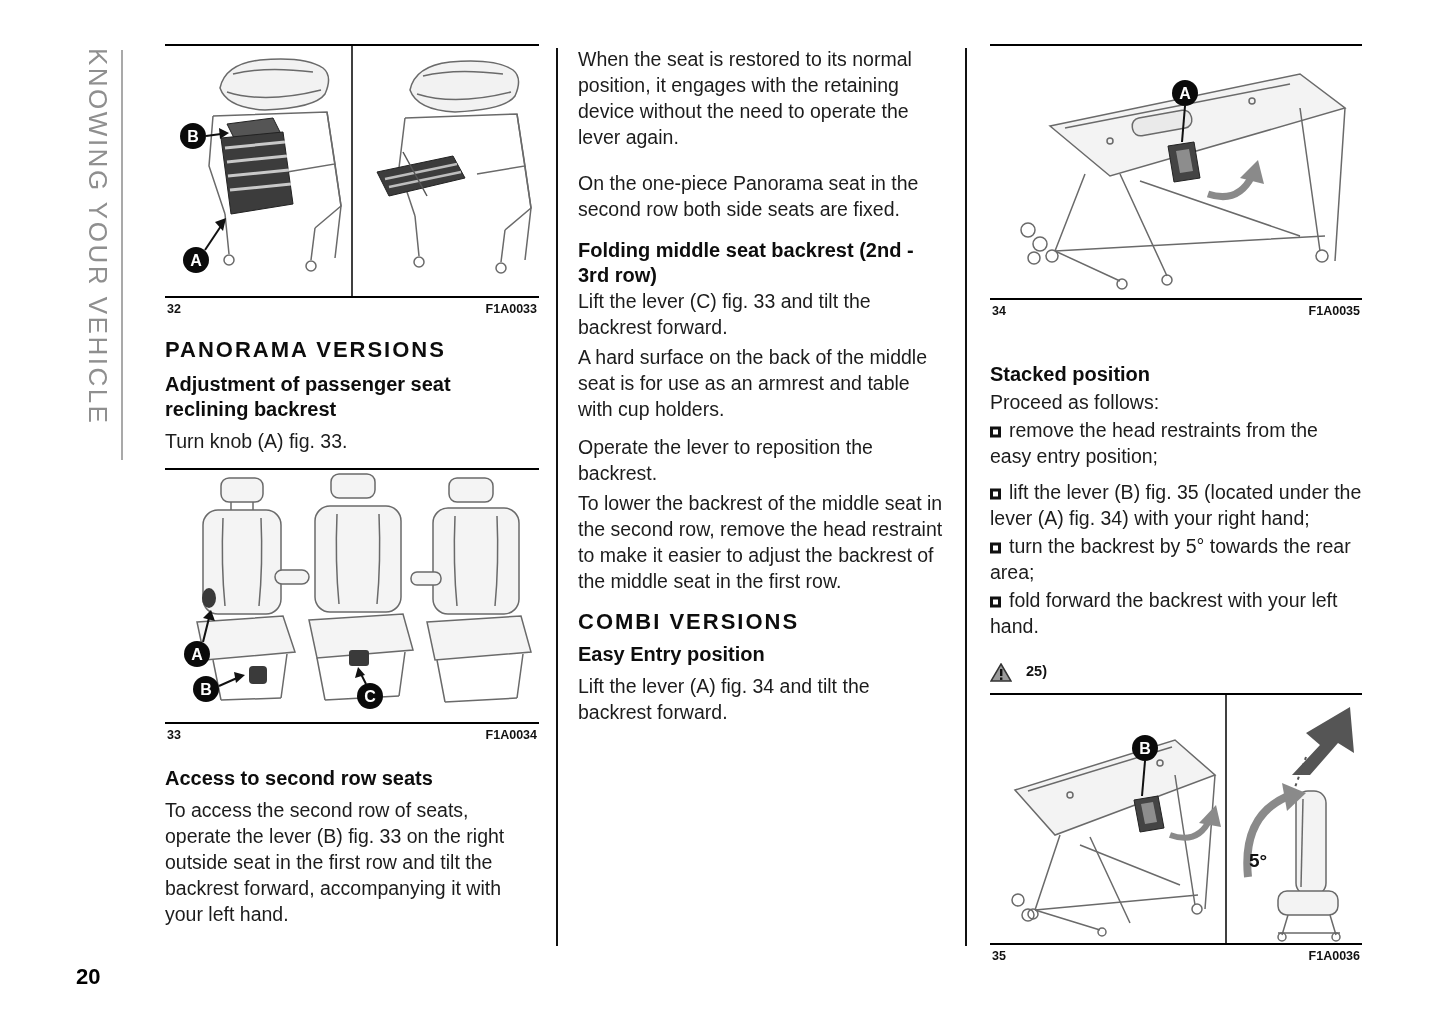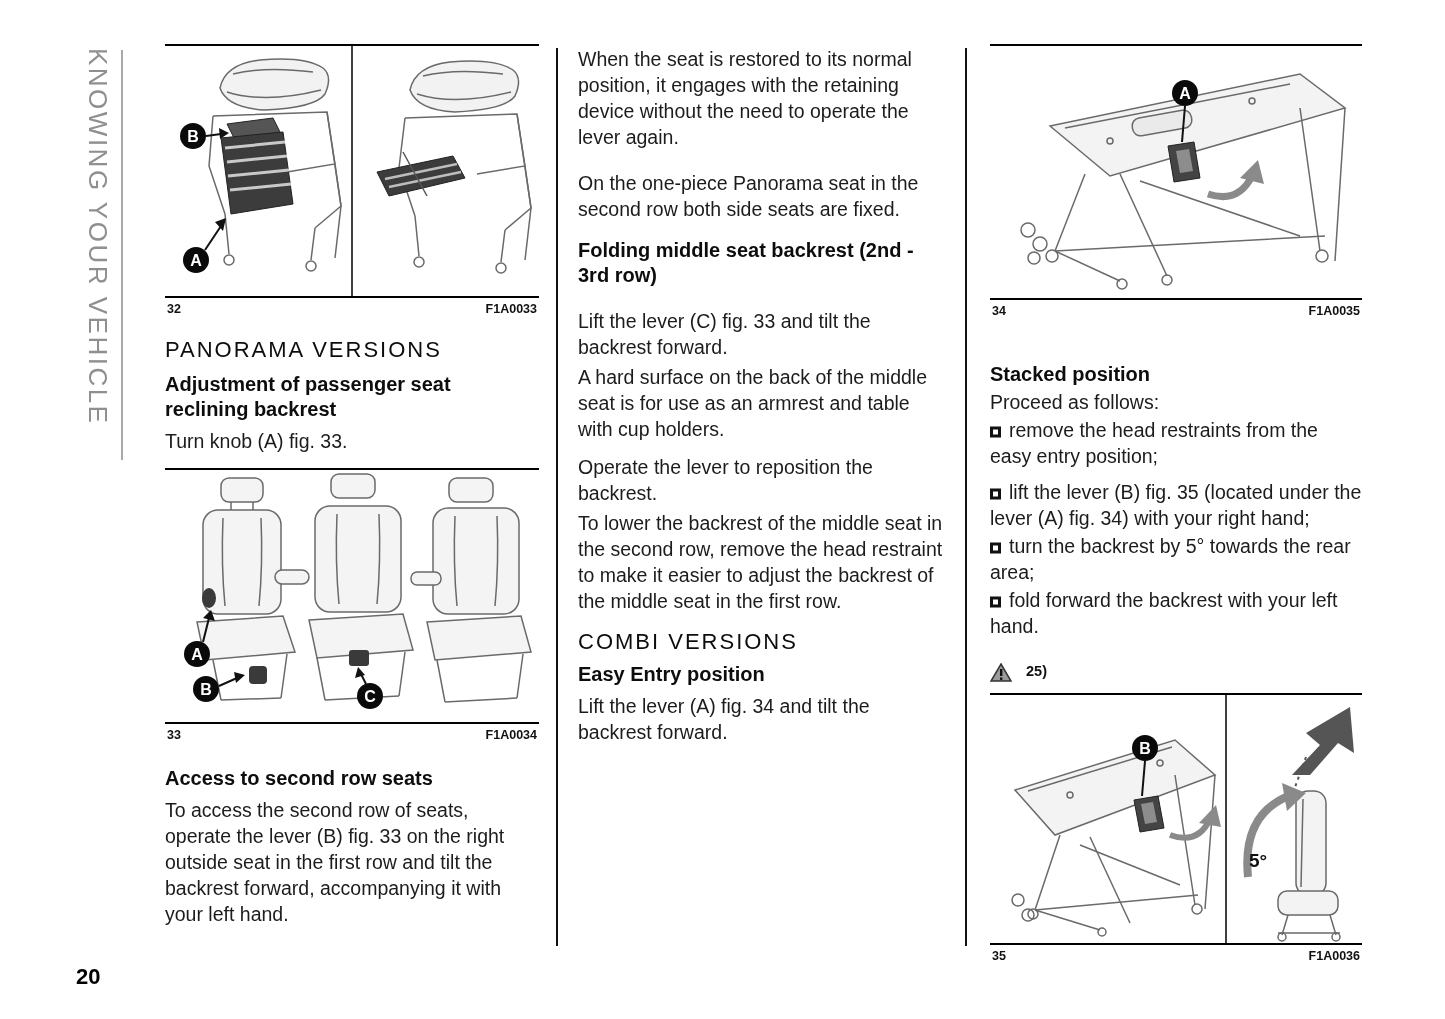--- a/index.html
+++ b/index.html
@@ -20,21 +20,21 @@
 
   .col { position:absolute; }
 
   .figure { width:100%; }
   .fig-rule { height:2px; background:#000; }
   .fig-canvas { display:block; width:100%; background:#fff; }
   .fig-caption { display:flex; justify-content:space-between; font-size:12.5px; font-weight:bold; color:#111; padding:4px 2px 0 2px; }
 
   .body { font-size:19.5px; line-height:26px; color:#1c1c1c; margin-top:6px; }
   .sub  { font-size:20px; line-height:25px; font-weight:bold; color:#0d0d0d; }
-  .versions-head { font-size:22px; line-height:24px; font-weight:normal; letter-spacing:2px; color:#0d0d0d; }
+  .versions-head { font-size:22px; line-height:24px; font-weight:bold; letter-spacing:2px; color:#0d0d0d; }
 
   .bullet .sq {
     display:inline-block; width:11px; height:11px;
     border:3px solid #111; background:#fff;
     margin-right:8px; vertical-align:baseline; transform:translateY(0.5px);
   }
 
   .warning-row { display:flex; align-items:center; gap:14px; margin-top:24px; }
   .warn-ref { font-size:14.5px; font-weight:bold; color:#111; transform:translateY(-2px); }
 
@@ -196,21 +196,21 @@
     </figure>
 
     <h3 class="sub" style="margin-top:24px;">Access to second row seats</h3>
     <p class="body">To access the second row of seats, operate the lever (B) fig. 33 on the right outside seat in the first row and tilt the backrest forward, accompanying it with your left hand.</p>
   </div>
 
   <div class="col" style="left:578px; top:46px; width:370px;">
     <p class="body" style="margin-top:0;">When the seat is restored to its normal position, it engages with the retaining device without the need to operate the lever again.</p>
     <p class="body" style="margin-top:20px;">On the one-piece Panorama seat in the second row both side seats are fixed.</p>
     <h3 class="sub" style="margin-top:16px;">Folding middle seat backrest (2nd - 3rd row)</h3>
-    <p class="body" style="margin-top:20px;">Lift the lever (C) fig. 33 and tilt the backrest forward.</p>
+    <p class="body" style="margin-top:0;">Lift the lever (C) fig. 33 and tilt the backrest forward.</p>
     <p class="body" style="margin-top:4px;">A hard surface on the back of the middle seat is for use as an armrest and table with cup holders.</p>
     <p class="body" style="margin-top:12px;">Operate the lever to reposition the backrest.</p>
     <p class="body" style="margin-top:4px;">To lower the backrest of the middle seat in the second row, remove the head restraint to make it easier to adjust the backrest of the middle seat in the first row.</p>
     <h2 class="versions-head" style="margin-top:16px;">COMBI VERSIONS</h2>
     <h3 class="sub" style="margin-top:8px;">Easy Entry position</h3>
     <p class="body" style="">Lift the lever (A) fig. 34 and tilt the backrest forward.</p>
   </div>
 
   <div class="col" style="left:990px; top:44px; width:372px;">
 

